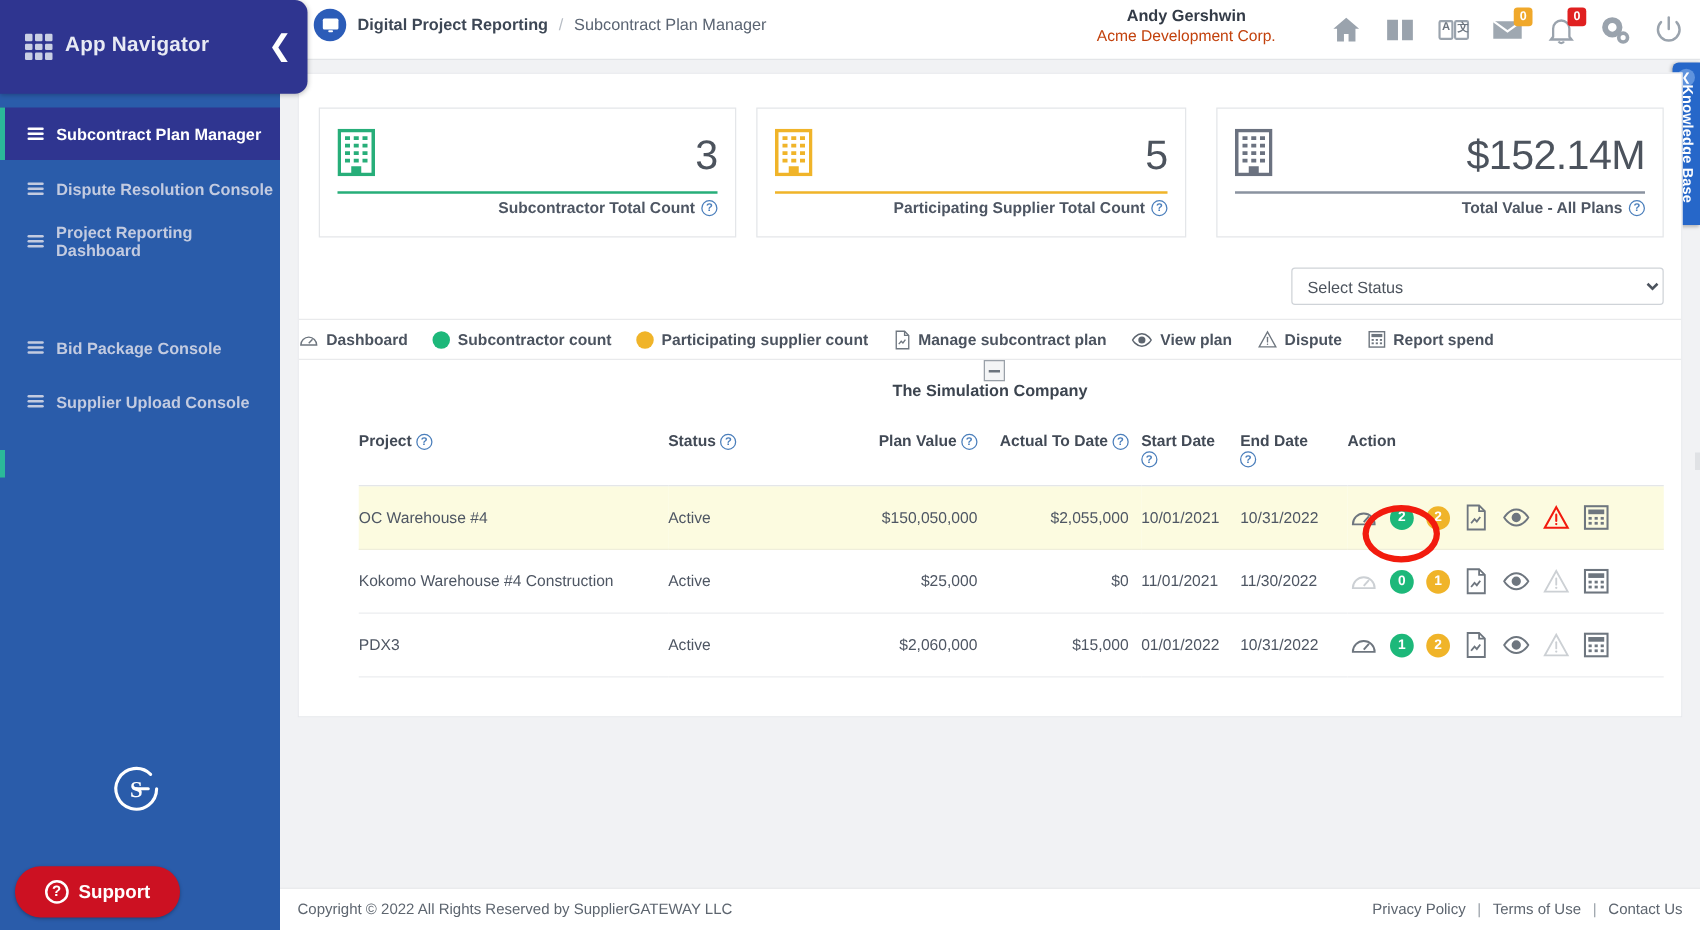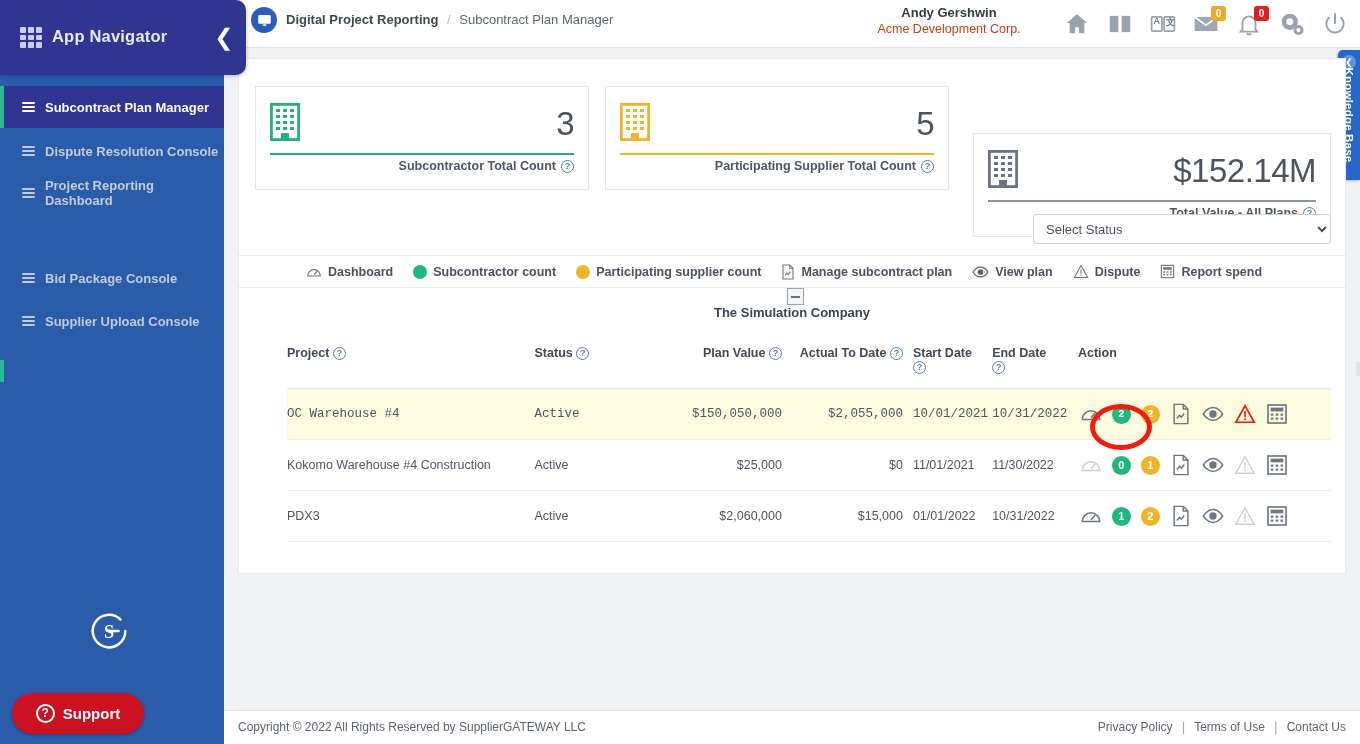--- a/index.html
+++ b/index.html
@@ -134,21 +134,21 @@
   #filterbar { position:absolute; left:0; top:145px; right:0; height:52px; border-bottom:1px solid #e9eaec; }
   #status-select {
     position:absolute; right:14px; top:10px; width:298px; height:30px;
     border:1px solid #cfd3d8; border-radius:3px; background:#fff;
     font-family:"Liberation Sans", sans-serif; font-size:13px; color:#4c535d; padding:0 8px;
   }
 
   
   #legend {
     position:absolute; left:0; top:197px; right:0; height:32px;
-    display:flex; align-items:center; justify-content:center; gap:20px;
+    display:flex; align-items:center; justify-content:flex-start; gap:20px;
     padding-right:16px; border-bottom:1px solid #e9eaec;
   }
   .leg { display:flex; align-items:center; gap:6px; font-size:12.5px; font-weight:bold; color:#4b535f; cursor:pointer;}
   .dot { width:14px; height:14px; border-radius:50%; display:block; }
 
   
   #group-row { position:absolute; left:0; top:229px; right:0; height:44px; display:flex; align-items:center;flex-direction:column; }
   #group-toggle {
     width:17px; height:17px; margin-left:24px; margin-right:18px;
     border:1px solid #9aa1a9; background:#f4f5f6; cursor:pointer; position:relative;
@@ -164,21 +164,21 @@
   thead th {
     font-size:12.5px; font-weight:bold; color:#424a56; text-align:left;
     padding:14px 8px 14px 0; vertical-align:top; border-bottom:1px solid #e4e6e9;
   }
   thead th.num { text-align:right; padding-right:10px; }
   tbody td {
     font-size:12.5px; color:#4e5663; padding:14px 8px 14px 0;
     border-bottom:1px solid #ebedef; vertical-align:middle;
   }
   tbody td.num { text-align:right; padding-right:10px; }
-  tbody tr.hl td { background:#fcfbe0; border-bottom:1px solid #efeedb;font-family:Liberation Mono, monospace; }
+  tbody tr.hl td { background:#fcfbe0; border-bottom:1px solid #efeedb; }
   .col-proj  { width:225px; }
   .col-stat  { width:114px; }
   .col-plan  { width:120px; }
   .col-act   { width:110px; }
   .col-sd    { width:72px; }
   .col-ed    { width:78px; }
   .col-action{ width:230px; }
 
   .acts { display:flex; align-items:center; gap:10px; padding-left:2px; }
   .cbadge {
@@ -414,21 +414,21 @@
         </g>
       </svg>
       <div class="big">5</div>
       <div class="rule" style="background:#f0b429"></div>
       <div class="lbl">
         <span>Participating Supplier Total Count</span>
         <span class="q">?</span>
       </div>
     </div>
 
-    <div class="statcard" style="left:734px; width:358px;margin-top:47px;">
+    <div class="statcard" style="left:734px; width:358px;">
       <svg class="bld" width="30" height="38" viewBox="0 0 30 38">
         <rect x="1.4" y="1.4" width="27.2" height="35.2" fill="none" stroke="#6b7280" stroke-width="2.8"></rect>
         <g fill="#6b7280">
           <rect x="6" y="6" width="4" height="3"></rect>
             <rect x="13" y="6" width="4" height="3"></rect>
             <rect x="20" y="6" width="4" height="3"></rect>
           <rect x="6" y="12" width="4" height="3"></rect>
             <rect x="13" y="12" width="4" height="3"></rect>
             <rect x="20" y="12" width="4" height="3"></rect>
           <rect x="6" y="18" width="4" height="3"></rect>

